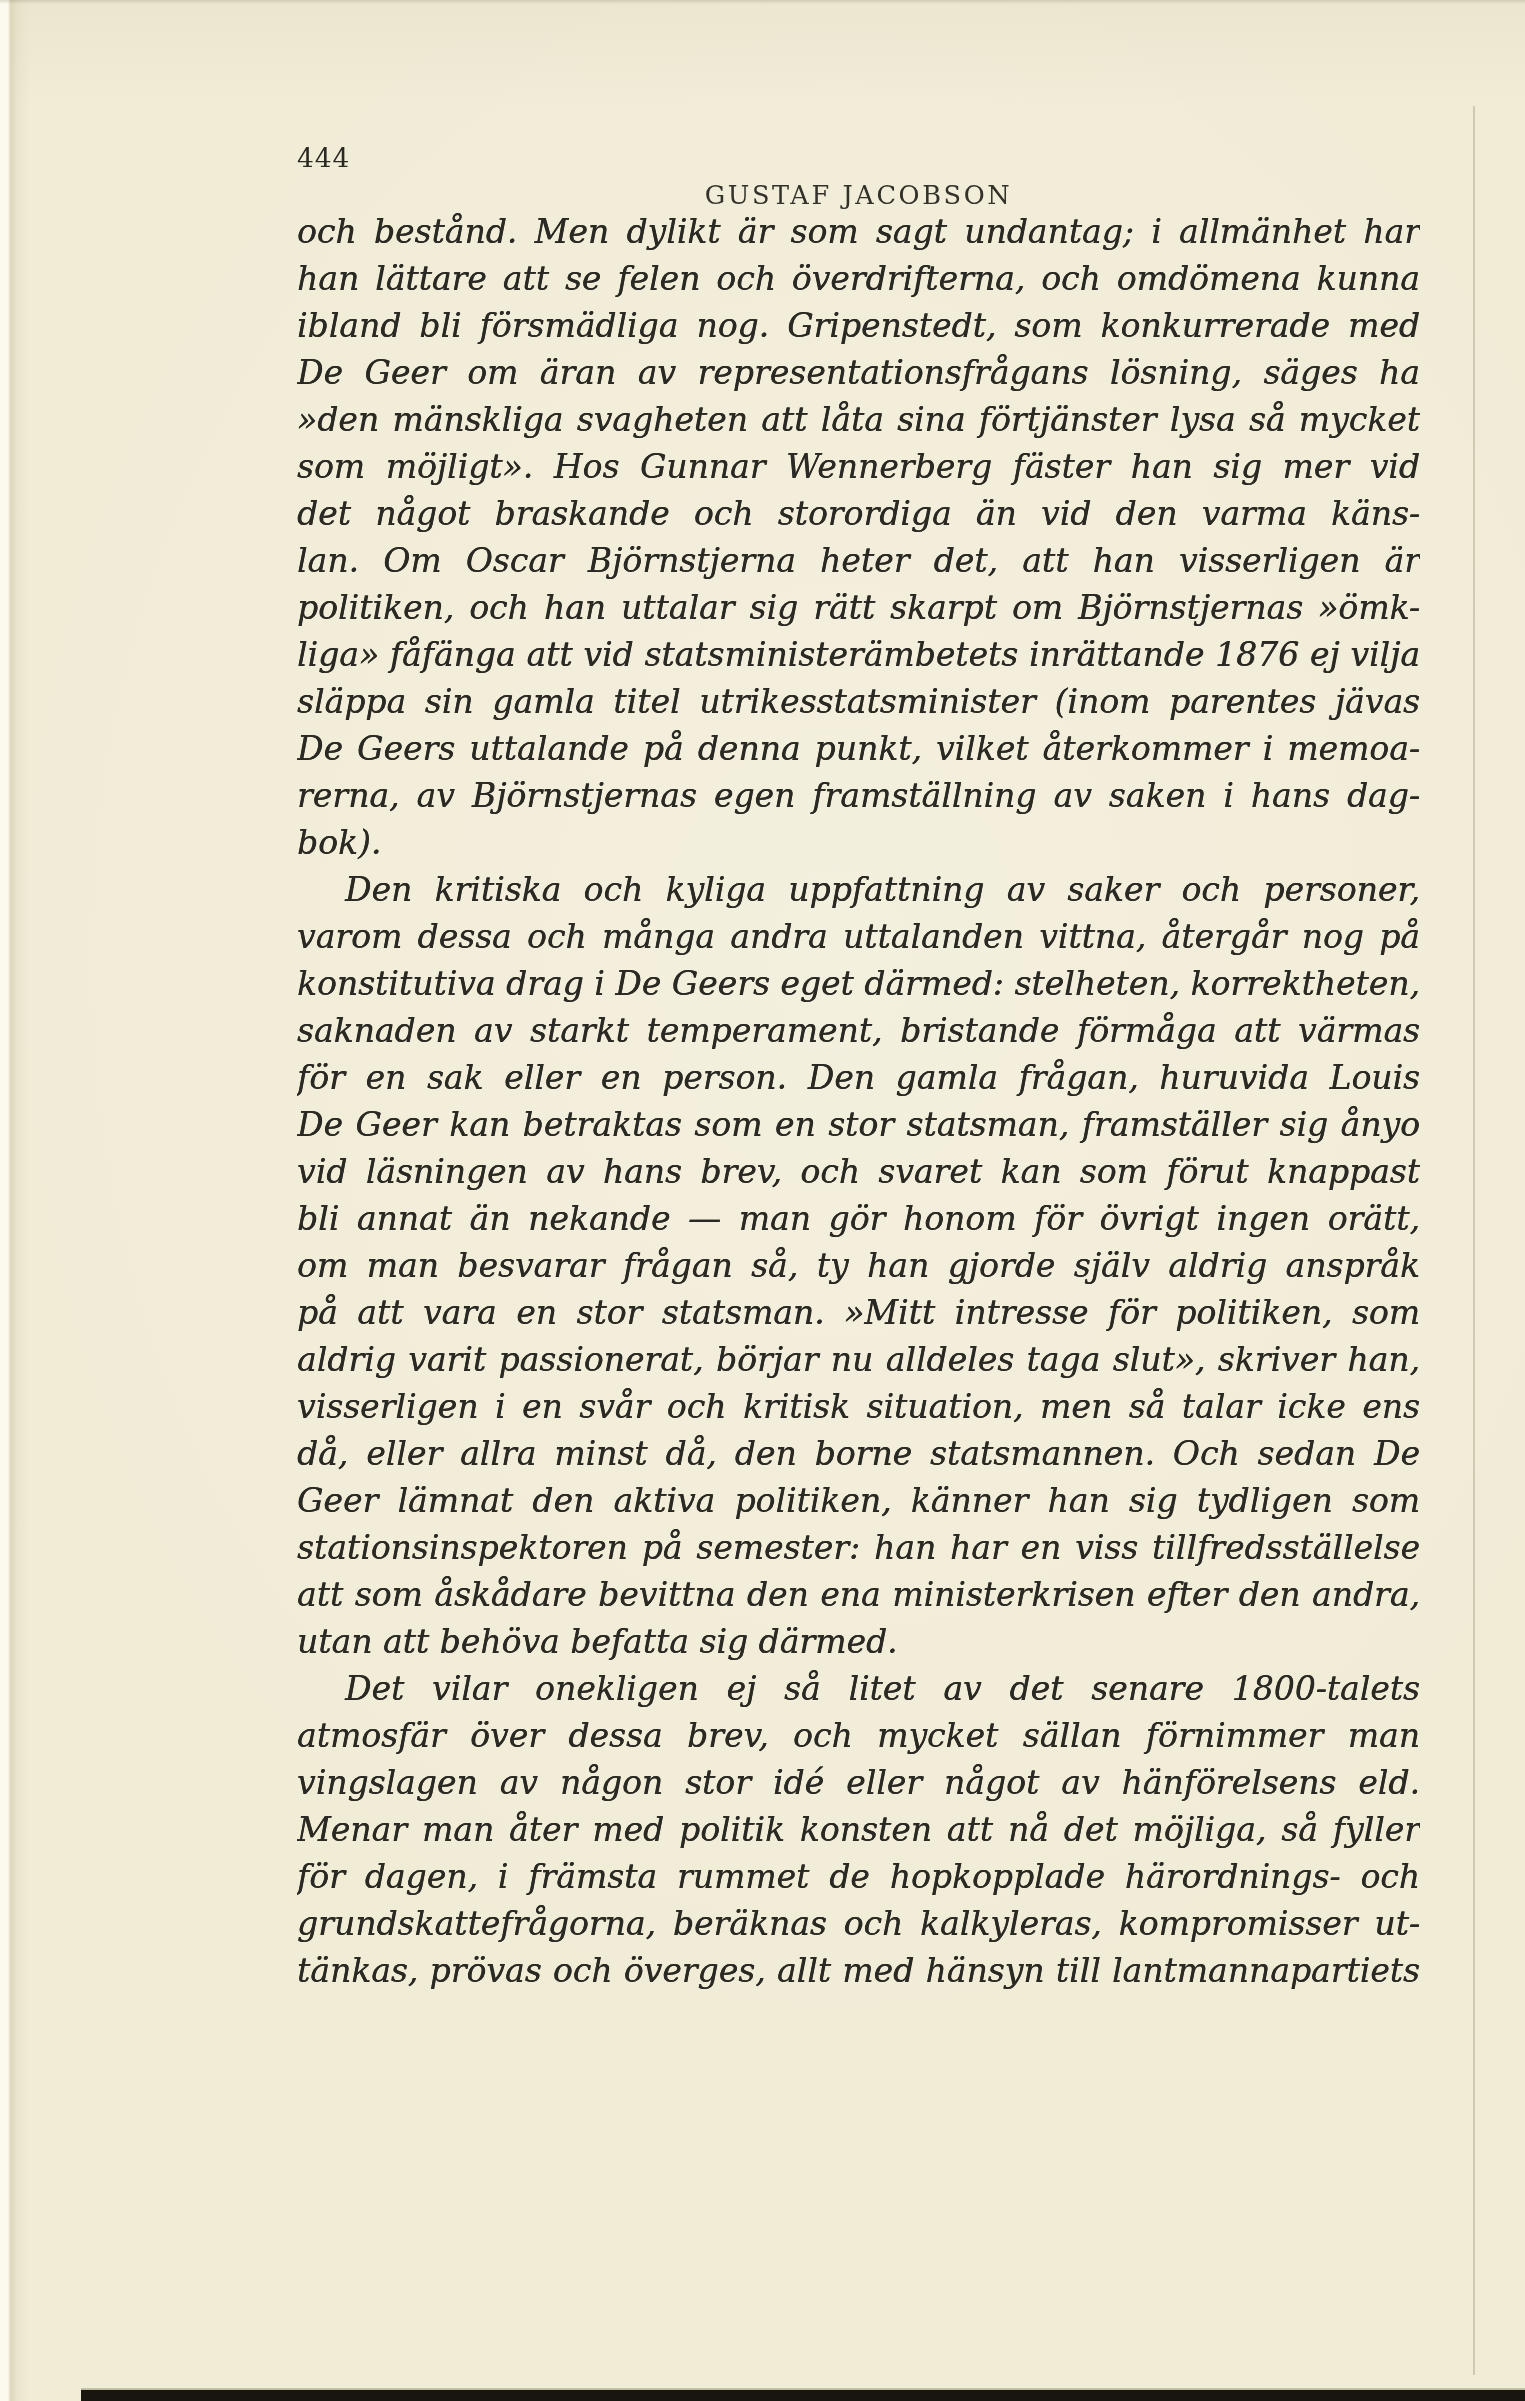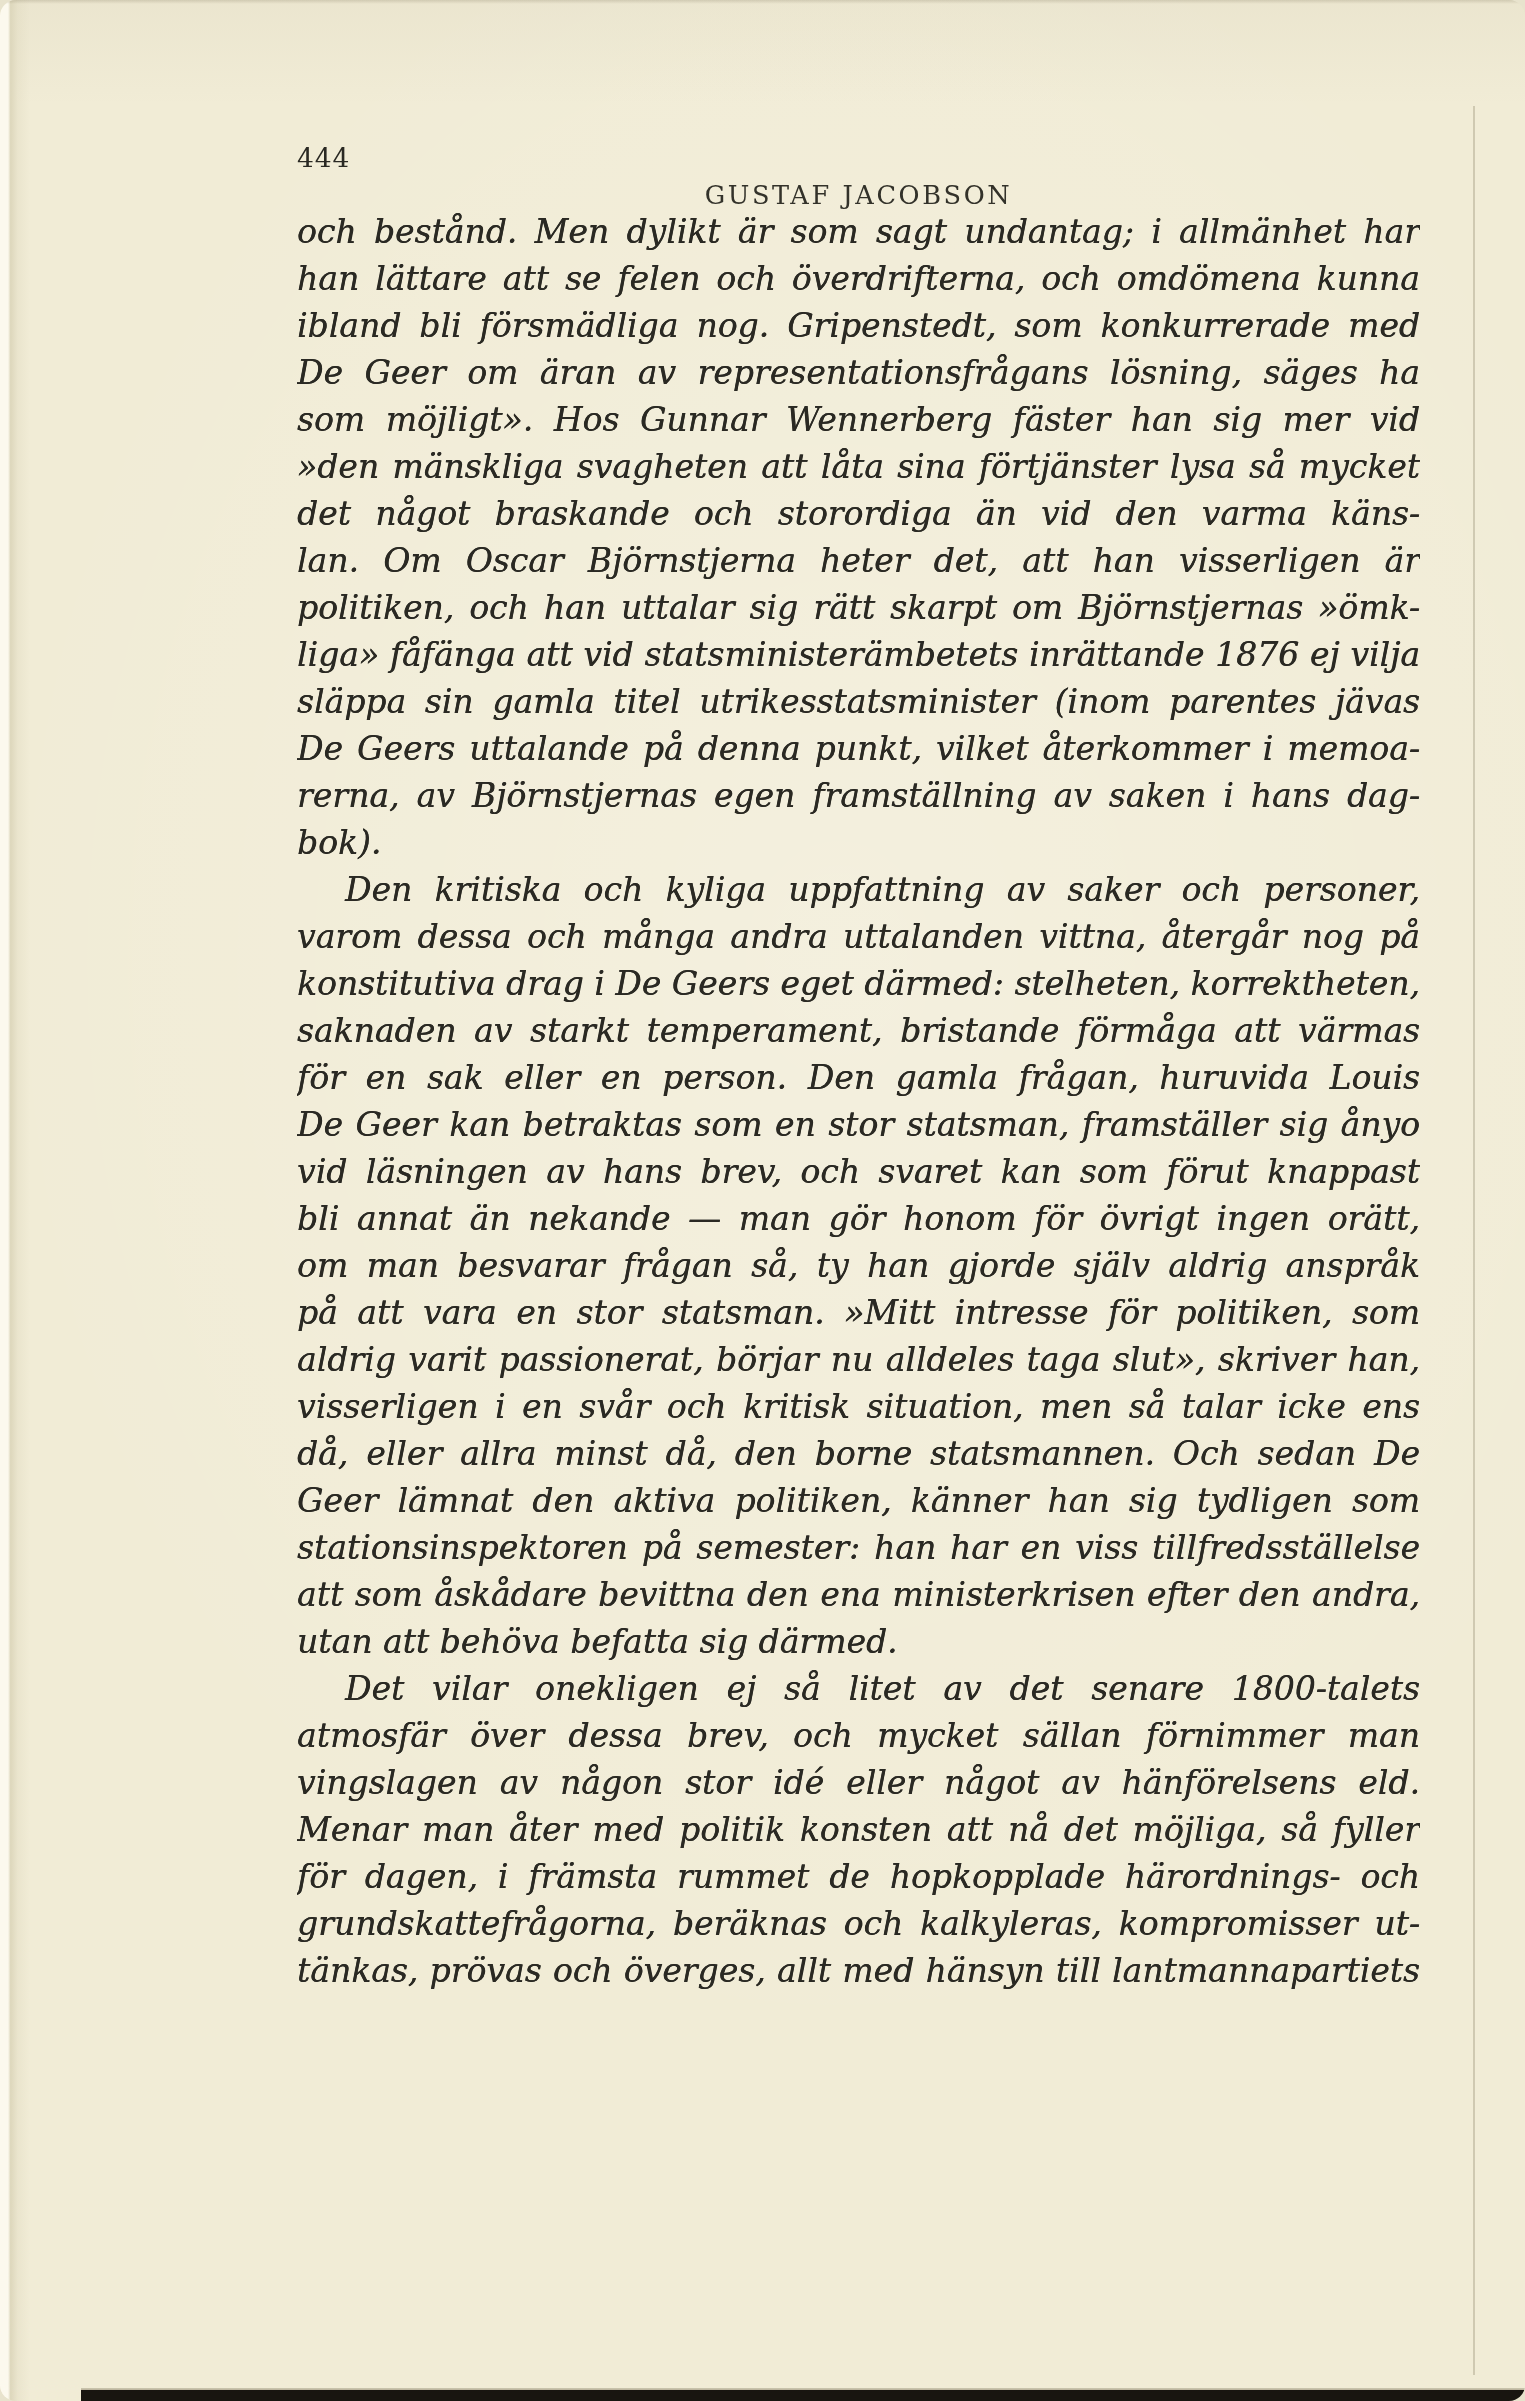--- a/index.html
+++ b/index.html
@@ -8,21 +8,20 @@
     background: #e8e3cd;
   }
   .page {
     position: relative;
     width: 1525px;
     height: 2401px;
     background: var(--paper, #f1ecd6);
     overflow: hidden;
     font-family: "DejaVu Serif", "Liberation Serif", serif;
     color: var(--ink, #2a2923);
-    border-radius: 16px;
   }
   
   .page::before {
     content: "";
     position: absolute;
     inset: 0;
     background:
       radial-gradient(ellipse 1236px 1589px at 55% 40%, rgba(255,255,255,0.20), rgba(255,255,255,0) 70%),
       linear-gradient(180deg, rgba(120,105,70,0.05), rgba(120,105,70,0) 106px);
     pointer-events: none;
@@ -117,22 +116,22 @@
     <span class="page-number">444</span>
     <span class="running-title">GUSTAF JACOBSON</span>
   </div>
 
   <div class="body-text" id="body-text">
       <div class="paragraph">
         <div class="line">och bestånd.  Men dylikt är som sagt undantag; i allmänhet har</div>
         <div class="line">han lättare att se felen och överdrifterna, och omdömena kunna</div>
         <div class="line">ibland bli försmädliga nog.  Gripenstedt, som konkurrerade med</div>
         <div class="line">De Geer om äran av representationsfrågans lösning, säges ha</div>
+        <div class="line">»den mänskliga svagheten att låta sina förtjänster lysa så mycket</div>
         <div class="line">som möjligt».  Hos Gunnar Wennerberg fäster han sig mer vid</div>
-        <div class="line">»den mänskliga svagheten att låta sina förtjänster lysa så mycket</div>
         <div class="line">det något braskande och storordiga än vid den varma käns-</div>
         <div class="line">lan.  Om Oscar Björnstjerna heter det, att han visserligen är</div>
         <div class="line">politiken, och han uttalar sig rätt skarpt om Björnstjernas »ömk-</div>
         <div class="line">liga» fåfänga att vid statsministerämbetets inrättande 1876 ej vilja</div>
         <div class="line">släppa sin gamla titel utrikesstatsminister (inom parentes jävas</div>
         <div class="line">De Geers uttalande på denna punkt, vilket återkommer i memoa-</div>
         <div class="line">rerna, av Björnstjernas egen framställning av saken i hans dag-</div>
         <div class="line last">bok).</div>
       </div>
       <div class="paragraph">

